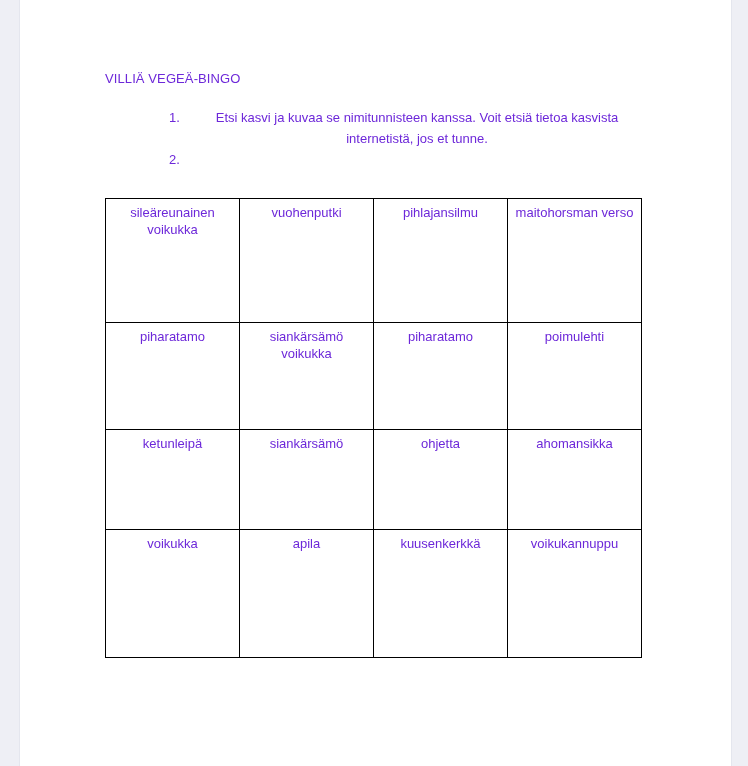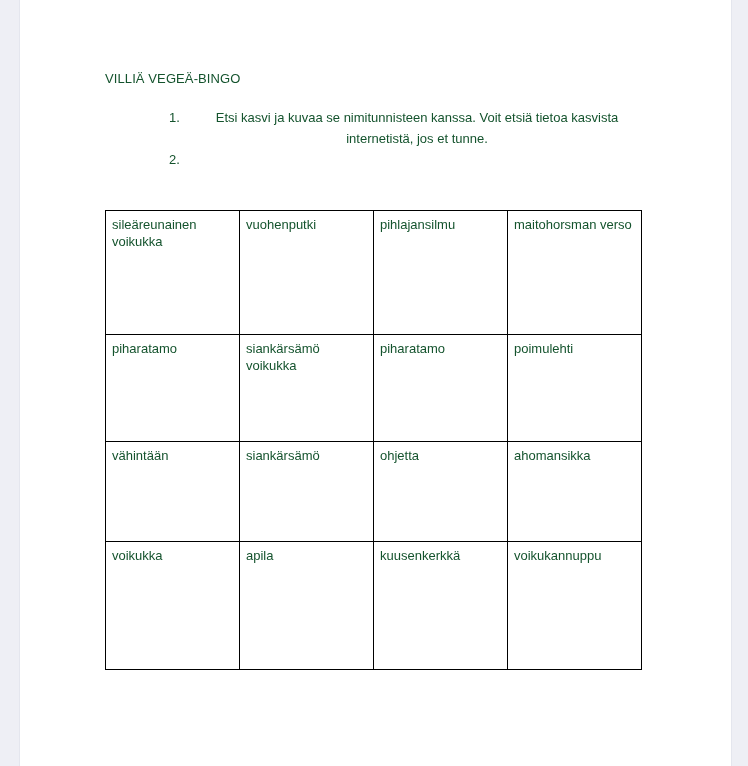--- a/index.html
+++ b/index.html
@@ -16,21 +16,21 @@
   .page {
     position: absolute;
     left: 19px; top: 0;
     width: 713px; height: 766px;
     background: #ffffff;
     border-left: 1px solid #e4e6ee;
     border-right: 1px solid #e4e6ee;
   }
   .content {
     padding: 71px 0 10px 85px;
-    color: #14532d;
+    color: #6d28d9;
   }
   .doc-title {
     font-size: 13px;
     font-weight: 400;
     line-height: 16px;
     letter-spacing: 0.1px;
   }
   .instructions {
     margin-top: 20px;
     list-style: none;
@@ -44,24 +44,25 @@
   .instruction .num {
     width: 22px;
     flex: 0 0 22px;
   }
   .instruction .text {
     width: 452px;
     white-space: pre-line;
     text-align: center;
   }
   table.bingo {
-    margin-top: 40px;
+    margin-top: 28px;
     border-collapse: collapse;
     table-layout: fixed;
     width: 537px;
+    text-align: center;
   }
   table.bingo td {
     width: 134px;
     border: 1px solid #000000;
     vertical-align: top;
     padding: 5px 6px;
     font-size: 13px;
     line-height: 17px;
     word-wrap: break-word;
   }
@@ -98,21 +99,21 @@
             <td>pihlajansilmu</td>
             <td>maitohorsman verso</td>
           </tr>
           <tr class="row-2">
             <td>piharatamo</td>
             <td>siankärsämö voikukka</td>
             <td>piharatamo</td>
             <td>poimulehti</td>
           </tr>
           <tr class="row-3">
-            <td>vähintään</td>
+            <td>ketunleipä</td>
             <td>siankärsämö</td>
             <td>ohjetta</td>
             <td>ahomansikka</td>
           </tr>
           <tr class="row-4">
             <td>voikukka</td>
             <td>apila</td>
             <td>kuusenkerkkä</td>
             <td>voikukannuppu</td>
           </tr>

